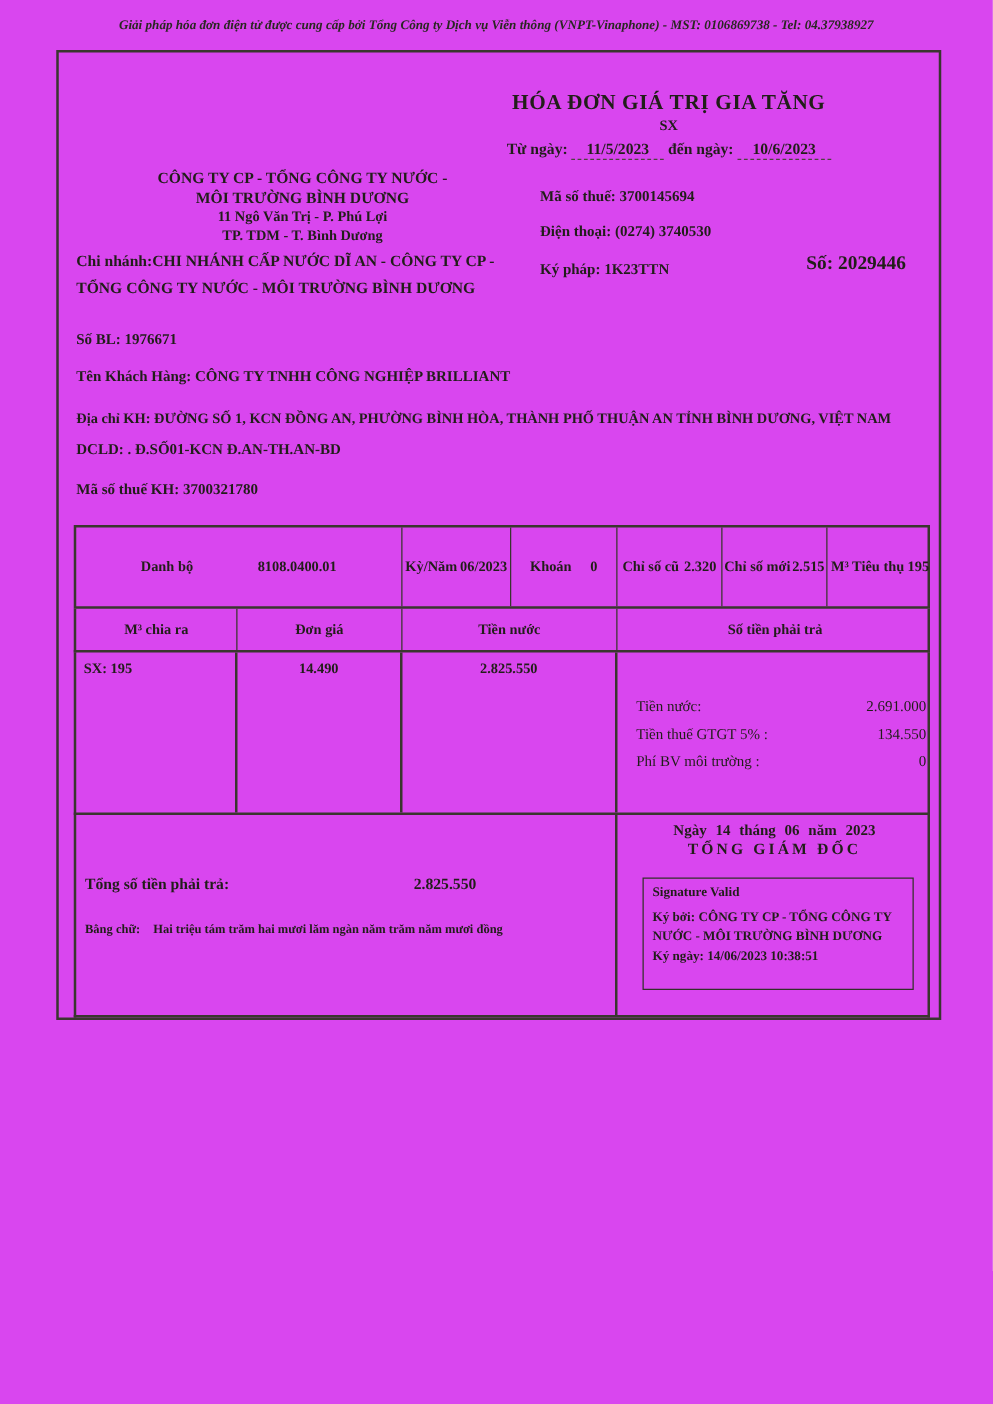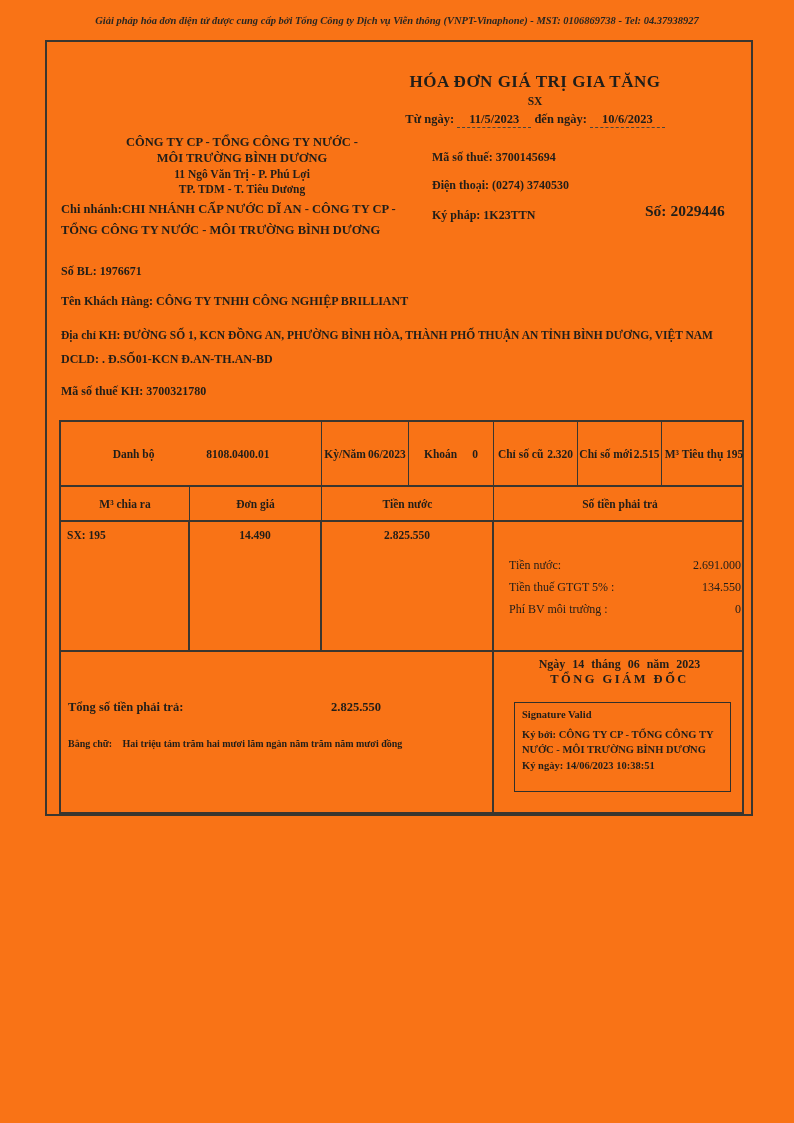--- a/index.html
+++ b/index.html
@@ -1,19 +1,19 @@
 <!DOCTYPE html>
 <html><head>
 <meta charset="utf-8">
 <style>
   html,body{margin:0;padding:0;}
   body{background:#e8e6e2;}
   .page{
     position:relative;width:794px;height:1123px;margin:0 auto;
-    background:#f97316;color:#211e19;
+    background:#d946ef;color:#211e19;
     font-family:"Liberation Serif","DejaVu Serif",serif;
     overflow:hidden;
   }
   .banner{
     position:absolute;top:15px;left:0;width:100%;text-align:center;
     font-style:italic;font-weight:bold;font-size:10.5px;color:#2a2722;
   }
   .sheet{
     position:absolute;left:45px;top:40px;width:704px;height:772px;
     border:2px solid #3a362f;
@@ -77,21 +77,21 @@
         <span class="date-ul">11/5/2023</span>
         <span>đến ngày:</span>
         <span class="date-ul">10/6/2023</span>
       </div>
     </div>
 
     <div class="seller-center">
       <div class="sname">CÔNG TY CP - TỔNG CÔNG TY NƯỚC -</div>
       <div class="sname">MÔI TRƯỜNG BÌNH DƯƠNG</div>
       <div class="saddr">11 Ngô Văn Trị - P. Phú Lợi</div>
-      <div class="saddr">TP. TDM - T. Tiêu Dương</div>
+      <div class="saddr">TP. TDM - T. Bình Dương</div>
     </div>
     <div class="branch"><span>Chi nhánh:</span><span>CHI NHÁNH CẤP NƯỚC DĨ AN - CÔNG TY CP - TỔNG CÔNG TY NƯỚC - MÔI TRƯỜNG BÌNH DƯƠNG</span></div>
 
     <div class="rline" style="top:108px;">
       <span>Mã số thuế:</span>
       <span>3700145694</span>
     </div>
     <div class="rline" style="top:136px;">
       <span>Điện thoại:</span>
       <span>(0274) 3740530</span>

